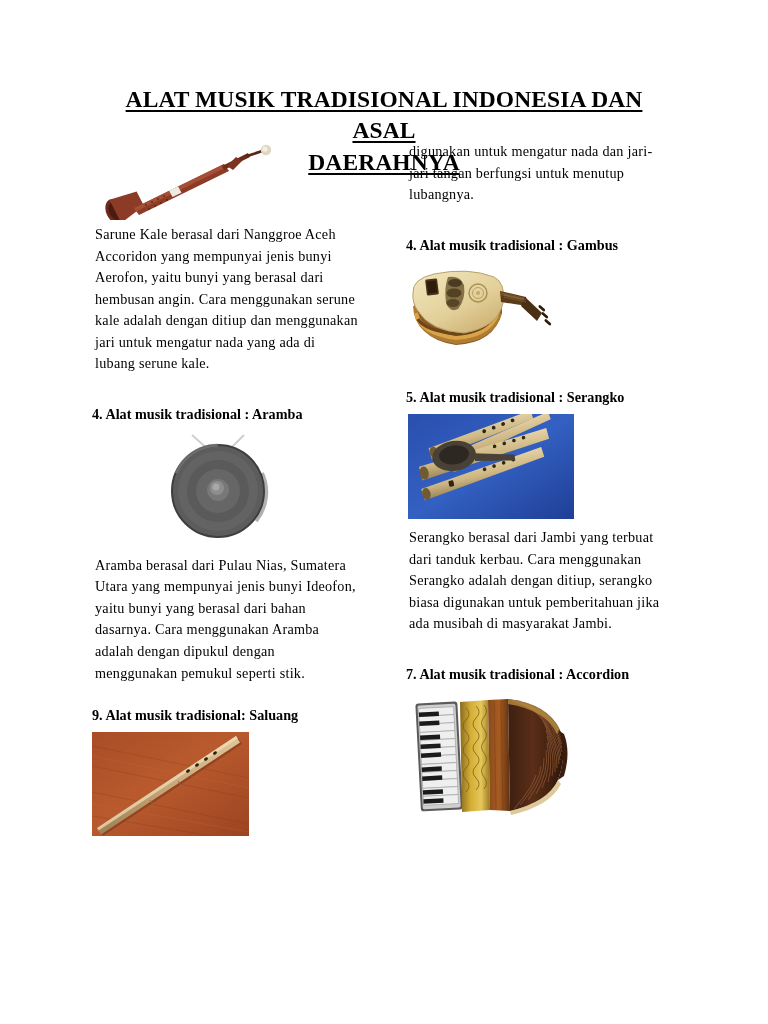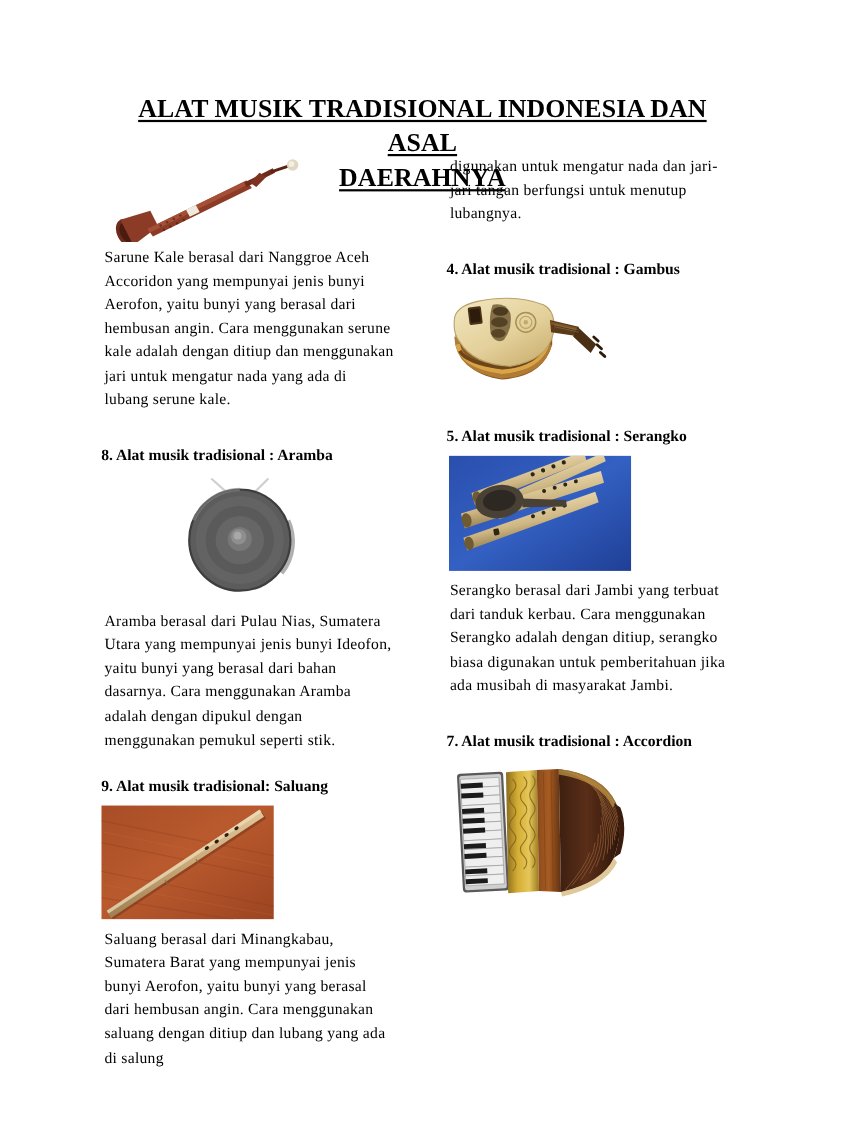--- a/index.html
+++ b/index.html
@@ -150,21 +150,21 @@
             <circle cx="169" cy="5" r="2.6" fill="#f2eee2"></circle>
           </svg>
         </div>
 
         <p class="body-text">Sarune Kale berasal dari Nanggroe Aceh Accoridon yang mempunyai jenis bunyi Aerofon, yaitu bunyi yang berasal dari hembusan angin. Cara menggunakan serune kale adalah dengan ditiup dan menggunakan jari untuk mengatur nada yang ada di lubang serune kale.</p>
       </div>
 
       <div class="spacer-lg"></div>
 
       <div>
-        <div class="sec-head">8. Alat musik tradisional : Aramba</div>
+        <div class="sec-head">4. Alat musik tradisional : Aramba</div>
 
         <div class="figure fig-aramba">
           <svg width="186" height="116" viewBox="0 0 186 116">
             <rect x="0" y="0" width="186" height="116" fill="#ffffff"></rect>
 
             <path d="M60 2 L78 18" stroke="#cfcfcf" stroke-width="2" fill="none"></path>
             <path d="M112 2 L96 18" stroke="#cfcfcf" stroke-width="2" fill="none"></path>
 
             <circle cx="86" cy="58" r="46" fill="#5c5c5c"></circle>
             <circle cx="86" cy="58" r="46" fill="none" stroke="#3e3e3e" stroke-width="2"></circle>
@@ -229,21 +229,20 @@
               <ellipse cx="123" cy="21" rx="2.1" ry="1.5" transform="rotate(-33 123 21)"></ellipse>
             </g>
 
             <g stroke="#8a6a3f" stroke-width="1.2" opacity="0.7">
               <path d="M58 68 L62 74" fill="none"></path>
               <path d="M86 49 L90 55" fill="none"></path>
             </g>
           </svg>
         </div>
 
-        <p class="body-text">Saluang berasal dari  Minangkabau, Sumatera Barat yang mempunyai jenis bunyi Aerofon, yaitu bunyi yang berasal dari hembusan angin. Cara menggunakan saluang dengan ditiup dan lubang yang ada di salung</p>
       </div>
     </div>
 
     <div class="col col-right">
 
       <p class="body-text">digunakan untuk mengatur nada dan jari-jari tangan berfungsi untuk menutup lubangnya.</p>
 
       <div class="spacer-lg"></div>
 
       <div>

